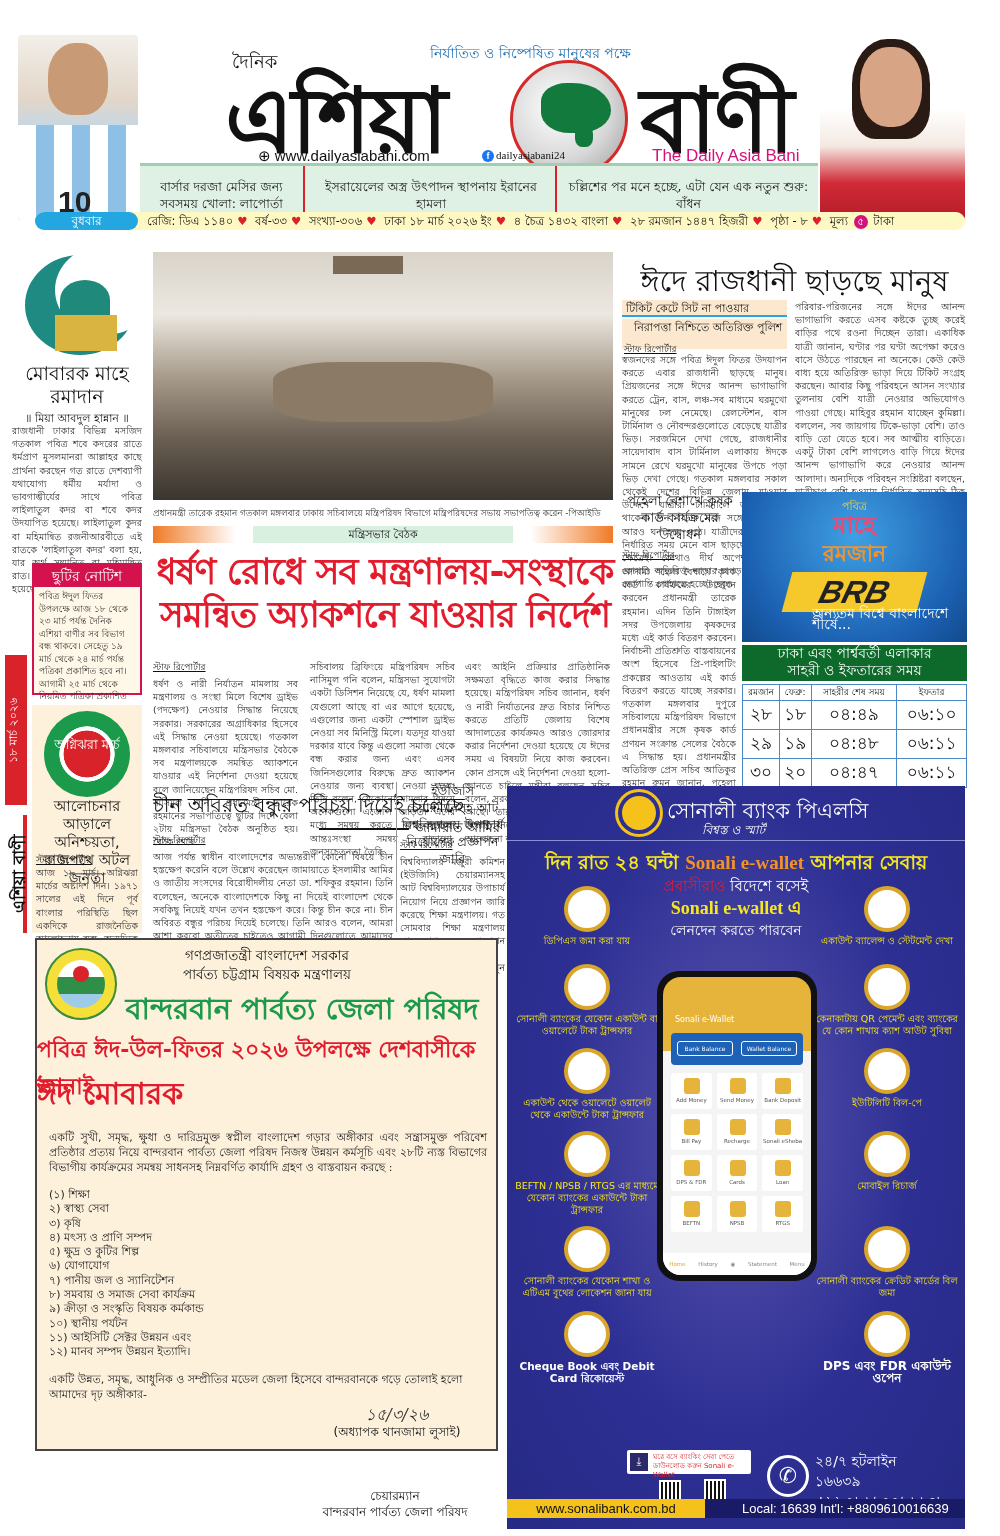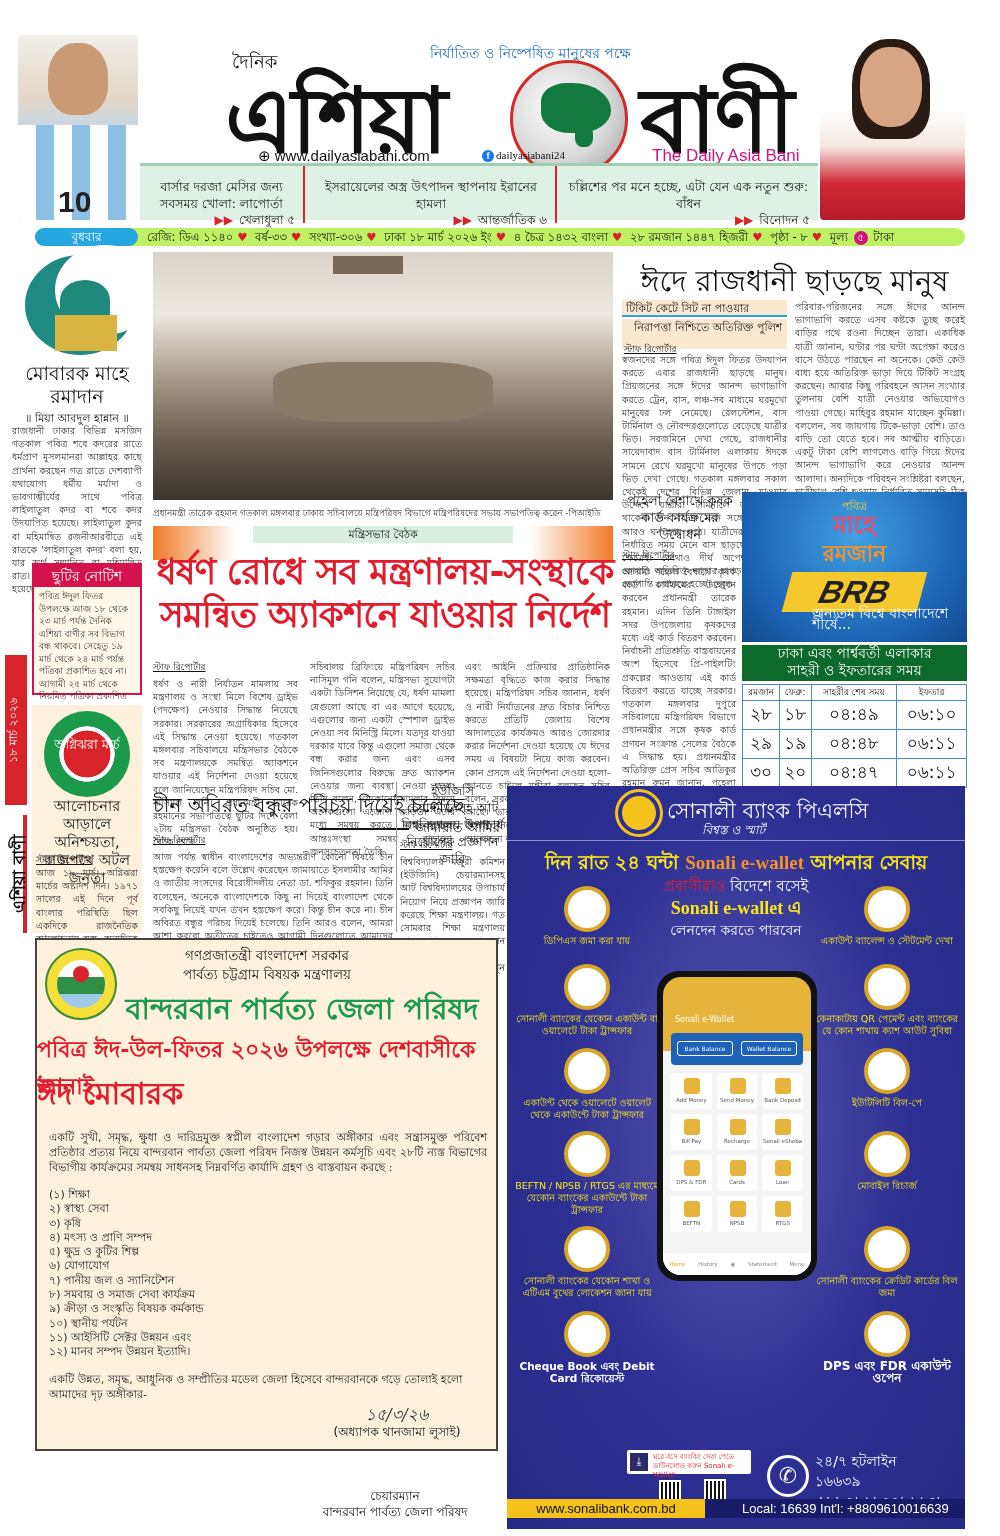--- a/index.html
+++ b/index.html
@@ -27,21 +27,21 @@
 .fb .ic{display:inline-block;width:12px;height:12px;border-radius:50%;background:#1877f2;color:#fff;font:bold 9px "Liberation Sans",sans-serif;text-align:center;line-height:12px;margin-right:2px}
 .eng{left:652px;top:146px;font:17px "Liberation Sans",sans-serif;color:#d4127d}
 .teaser-bar{left:140px;top:163px;width:678px;height:57px;background:#dff0e4;border-top:3px solid #9fcfb0}
 .teaser{position:absolute;top:0;height:57px;font-size:12.5px;line-height:17px;padding:12px 8px;text-align:center}
 .teaser .sec{display:block;text-align:right;font-size:12px}
 .teaser .sec b{color:#d9232b;margin-right:6px}
 .t1{left:0;width:165px;border-right:2px solid #d9232b}
 .t2{left:167px;width:250px;border-right:2px solid #d9232b}
 .t3{left:419px;width:259px}
 
-.dateline{left:35px;top:228px;width:930px;height:18px;background:#bef264;border-radius:9px;font-size:11.5px;line-height:18px;color:#111}
+.dateline{left:35px;top:212px;width:930px;height:18px;background:#fef9c3;border-radius:9px;font-size:11.5px;line-height:18px;color:#111}
 .day{position:absolute;left:0;top:0;width:103px;height:18px;border-radius:9px;background:#24a7e1;color:#fff;text-align:center;font-size:12px}
 .dl-items{position:absolute;left:112px;top:0;white-space:nowrap}
 .dl-items .sep{color:#d9232b;margin:0 4px}
 .price-circle{display:inline-block;width:14px;height:14px;border-radius:50%;background:#d4127d;color:#fff;text-align:center;line-height:14px;font-size:10px;margin:0 2px}
 
 .mosque{left:25px;top:255px;width:110px;height:100px}
 .moon{position:absolute;left:0;top:0;width:110px;height:100px;border-radius:50%;background:#1e8a82}
 .moon-cut{position:absolute;left:30px;top:-10px;width:100px;height:90px;border-radius:50%;background:#fff}
 .dome{position:absolute;left:35px;top:25px;width:50px;height:40px;border-radius:50% 50% 10% 10%;background:#1f8a7c}
 .bldg{position:absolute;left:30px;top:60px;width:62px;height:36px;background:#d9b441}
@@ -63,21 +63,21 @@
 .ag-body{position:absolute;left:4px;top:161px;width:102px}
 .spine{left:5px;top:655px;width:22px;height:280px}
 .spine .date{position:absolute;left:0;top:0;width:22px;height:150px;background:#d9232b;color:#fff;writing-mode:vertical-rl;transform:rotate(180deg);text-align:center;font-size:11px}
 .spine .nm{position:absolute;left:0;top:160px;width:22px;height:118px;writing-mode:vertical-rl;transform:rotate(180deg);font-weight:bold;font-size:17px;color:#111;text-align:center;border-left:4px solid #d9232b}
 
 .main-photo{left:153px;top:252px;width:460px;height:248px;background:linear-gradient(180deg,#d9d3c9 0%,#ece8e1 25%,#a89c8c 50%,#6a5f52 75%,#3a352e 100%);overflow:hidden}
 .main-photo .table{position:absolute;left:120px;top:110px;width:220px;height:60px;background:#8b7a66;border-radius:30%}
 .main-photo .wall{position:absolute;left:180px;top:4px;width:70px;height:18px;background:#7a6a55}
 .caption{left:153px;top:506px;width:460px;font-size:8.8px;color:#333}
 
-.kicker-bar{left:153px;top:526px;width:460px;height:34px;background:linear-gradient(90deg,#f07a26 0%,#fff 18%,#fff 82%,#f07a26 100%)}
+.kicker-bar{left:153px;top:526px;width:460px;height:17px;background:linear-gradient(90deg,#f07a26 0%,#fff 18%,#fff 82%,#f07a26 100%)}
 .kicker{position:absolute;left:100px;top:0;width:260px;height:17px;background:#d9efe0;text-align:center;font-size:11px;line-height:17px;color:#111}
 .lead-h{left:150px;top:550px;width:470px;text-align:center;font-size:36px;line-height:43px;color:#e21c2c;font-family:"DejaVu Sans",sans-serif;font-weight:bold;letter-spacing:-1px}
 .col3{top:660px;width:145px}
 .c1{left:153px}.c2{left:310px}.c3{left:465px}
 .byl{font-size:9px;text-decoration:underline;color:#111;margin-bottom:2px}
 
 .china-h{left:153px;top:790px;width:350px;font-size:20px;color:#111;text-align:left}
 .china-sub{left:250px;top:818px;width:250px;text-align:right;font-size:13px;color:#111}
 .china-sub:before{content:"";display:inline-block;width:90px;border-top:2px solid #111;vertical-align:middle;margin-right:6px}
 .china-body{left:153px;top:833px;width:345px}

